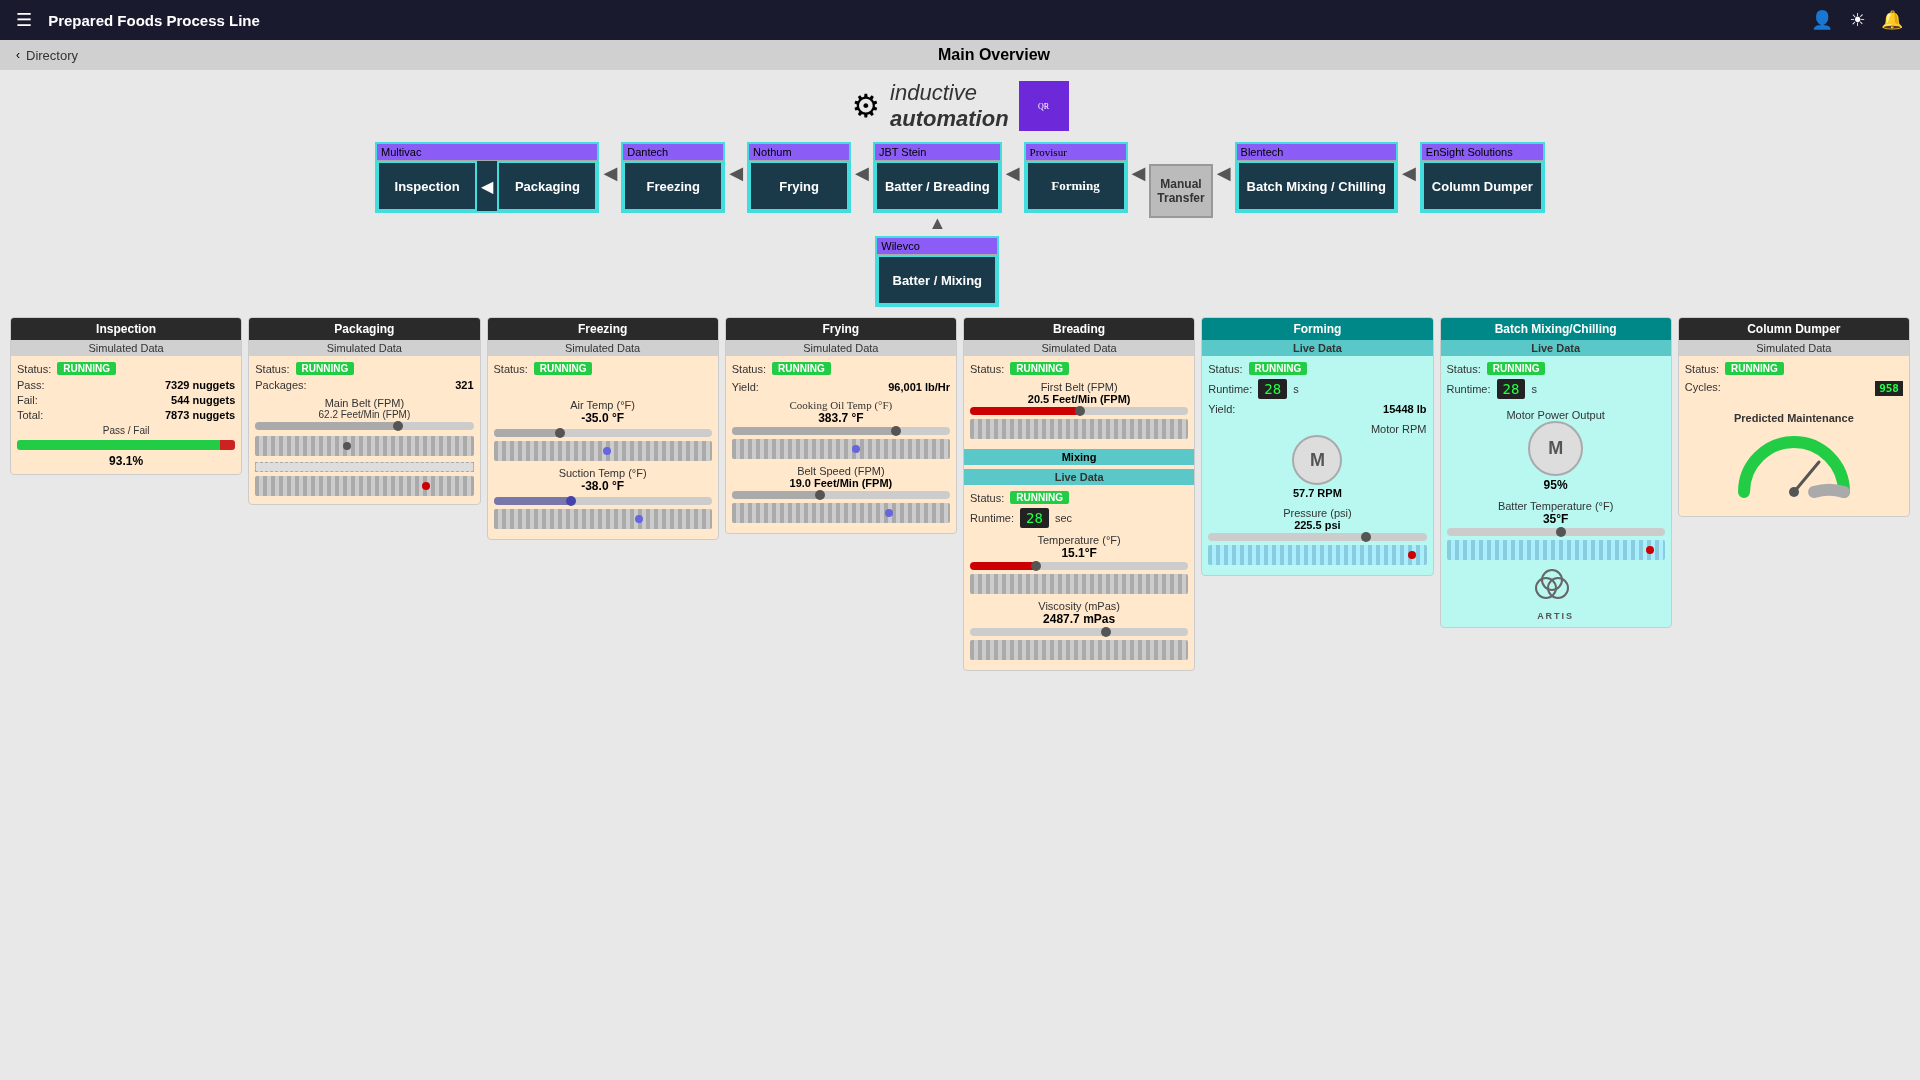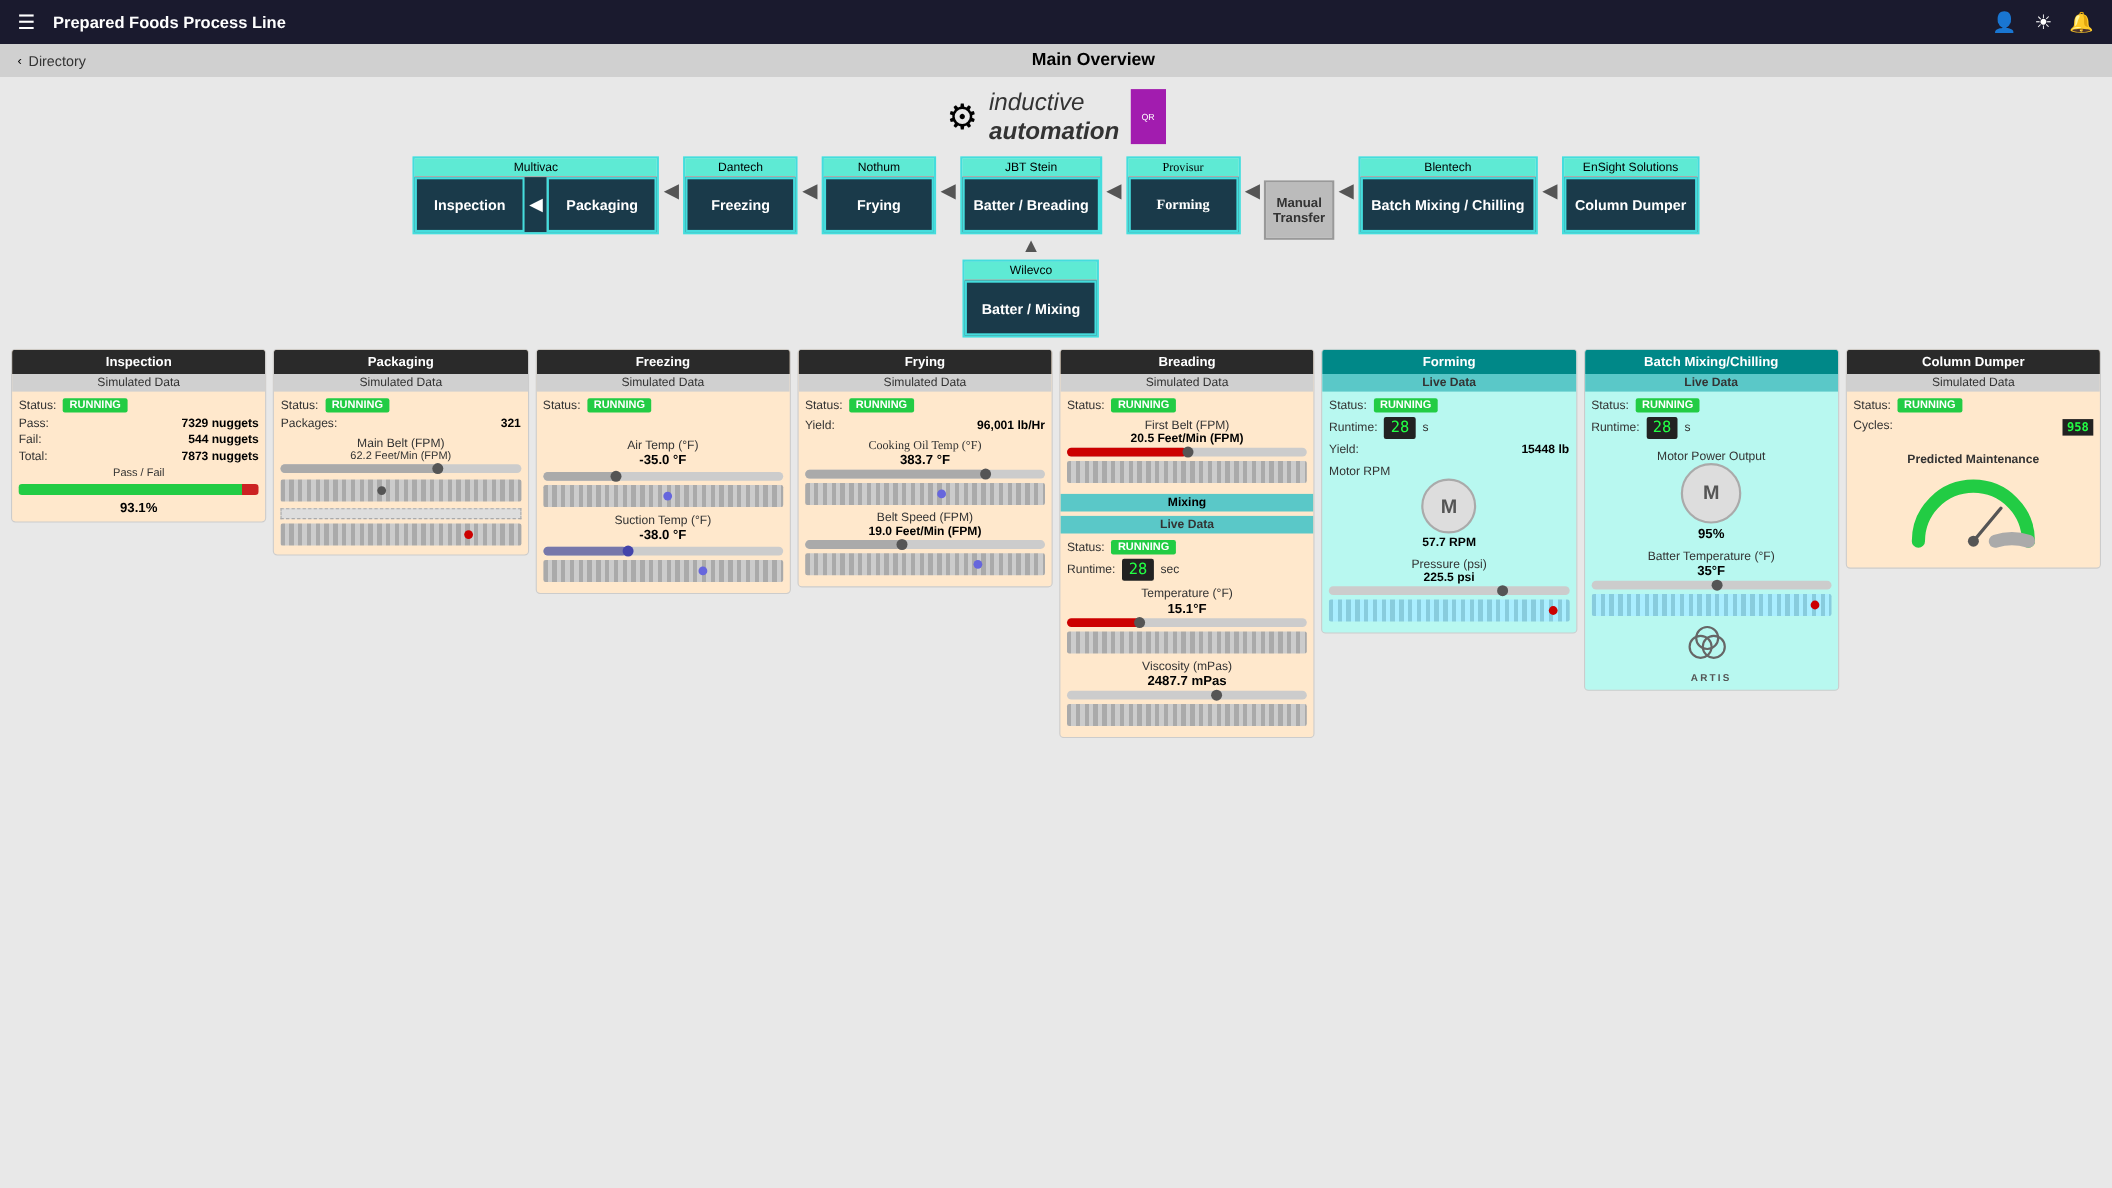--- a/index.html
+++ b/index.html
@@ -207,23 +207,23 @@
       font-size: 11px;
       margin-bottom: 4px;
     }
 
     .artis-logo {
       text-align: center;
       margin-top: 8px;
     }
 
     .vendor-bar {
-      background: #5eead4;
+      background: #8b5cf6;
       border-bottom: 1px solid #aaa;
-      text-align: center;
+      text-align: left;
       font-size: 11px;
       padding: 2px 4px;
     }
 
     .manual-box {
       background: #bbb;
       color: #333;
       font-size: 12px;
       font-weight: bold;
       padding: 10px 6px;
@@ -251,21 +251,21 @@
   <span>‹</span>
   <a href="#">Directory</a>
   <span class="page-title">Main Overview</span>
 </div>
 
 <div class="main">
 
   <div class="logo-area">
     <span style="font-size:32px;">⚙</span>
     <span style="font-size:22px; font-style:italic; color:#333;">inductive<br><strong>automation</strong></span>
-    <div style="width:32px;height:50px;background:#a21caf;display:flex;align-items:center;justify-content:center;color:white;font-size:8px;">QR</div>
+    <div style="width:50px;height:50px;background:#6d28d9;display:flex;align-items:center;justify-content:center;color:white;font-size:8px;font-family:Liberation Serif, serif;">QR</div>
   </div>
 
   <div style="display:flex; align-items:flex-start; justify-content:center; gap:0; overflow-x:auto; margin-bottom:10px;">
 
     <div class="flow-outer" style="margin:0 2px;">
       <div class="vendor-bar">Multivac</div>
       <div class="double-box">
         <div class="flow-box" style="min-width:100px;">Inspection</div>
         <div style="display:flex;align-items:center;padding:0 4px;color:white;background:#1a3a4a;font-size:16px;">◀</div>
         <div class="flow-box" style="min-width:100px;">Packaging</div>
@@ -502,21 +502,21 @@
         </div>
         <div class="status-row">
           <span class="status-label">Runtime:</span>
           <span class="runtime-display">28</span>
           <span class="status-label">s</span>
         </div>
         <div class="data-row" style="margin-top:4px;">
           <span class="data-label">Yield:</span>
           <span class="data-value">15448 lb</span>
         </div>
-        <div style="text-align:left;font-size:11px;color:#333;margin-top:8px;">Motor RPM</div>
+        <div style="text-align:right;font-size:11px;color:#333;margin-top:8px;">Motor RPM</div>
         <div class="motor-circle">M</div>
         <div style="text-align:center;font-weight:bold;font-size:11px;margin-top:2px;">57.7 RPM</div>
         <div style="text-align:center;font-size:11px;color:#333;margin-top:8px;">Pressure (psi)</div>
         <div style="text-align:center;font-weight:bold;font-size:11px;">225.5 psi</div>
         <div class="slider-track">
           <div class="slider-thumb" style="left:70%;"></div>
         </div>
         <div style="height:20px;background:repeating-linear-gradient(90deg,#8cd 0,#8cd 4px,#aef 4px,#aef 8px);margin:4px 0;border-radius:2px;position:relative;">
           <div style="position:absolute;right:5%;top:50%;width:8px;height:8px;background:#c00;border-radius:50%;transform:translateY(-50%);"></div>
         </div>

